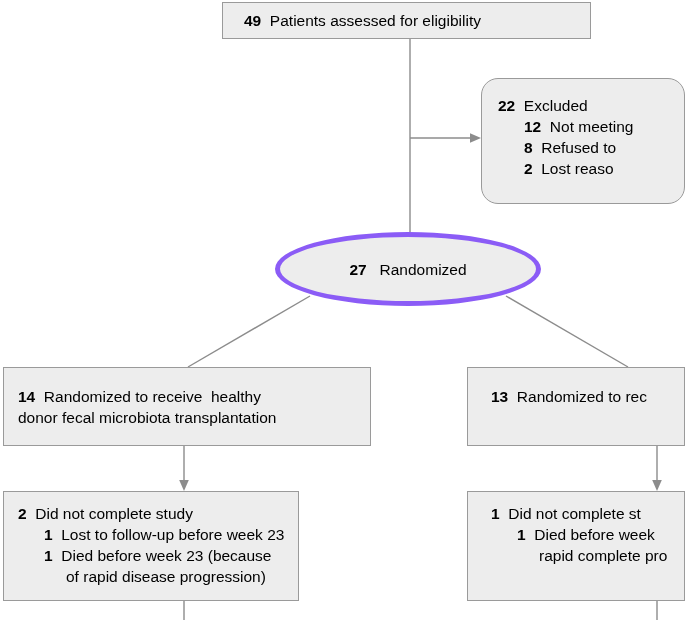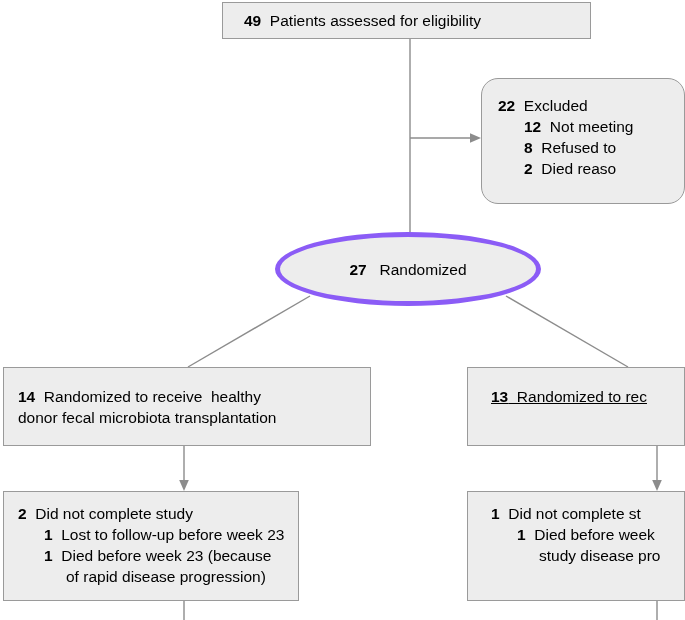--- a/index.html
+++ b/index.html
@@ -109,21 +109,20 @@
     padding-left: 14px;
   }
 
   #node-alloc-right {
     left: 467px;
     top: 367px;
     width: 218px;
     height: 79px;
     padding-top: 18px;
     padding-left: 23px;
-    text-decoration: underline;
   }
 
   #node-follow-left {
     left: 3px;
     top: 491px;
     width: 296px;
     height: 110px;
     padding-top: 11px;
     padding-left: 14px;
   }
@@ -168,21 +167,21 @@
   </svg>
 
   <div class="node" id="node-enrollment">
     <span class="line ind0"><span class="num">49</span><span>  Patients assessed for eligibility</span></span>
   </div>
 
   <div class="node" id="node-excluded">
     <span class="line ind0"><span class="num">22</span><span>  Excluded</span></span>
     <span class="line ind1"><span class="num">12</span><span>  Not meeting</span></span>
     <span class="line ind1"><span class="num">8</span><span>  Refused to</span></span>
-    <span class="line ind1"><span class="num">2</span><span>  Died reaso</span></span>
+    <span class="line ind1"><span class="num">2</span><span>  Lost reaso</span></span>
   </div>
 
   <div class="node-ellipse" id="node-randomized">
     <span class="line ind0"><span class="num">27</span><span>   Randomized</span></span>
   </div>
 
   <div class="node" id="node-alloc-left">
     <span class="line ind0"><span class="num">14</span><span>  Randomized to receive  healthy</span></span>
     <span class="line ind0"><span>donor fecal microbiota transplantation</span></span>
   </div>
@@ -194,16 +193,16 @@
   <div class="node" id="node-follow-left">
     <span class="line ind0"><span class="num">2</span><span>  Did not complete study</span></span>
     <span class="line ind1"><span class="num">1</span><span>  Lost to follow-up before week 23</span></span>
     <span class="line ind1"><span class="num">1</span><span>  Died before week 23 (because</span></span>
     <span class="line ind2"><span>of rapid disease progression)</span></span>
   </div>
 
   <div class="node" id="node-follow-right">
     <span class="line ind0"><span class="num">1</span><span>  Did not complete st</span></span>
     <span class="line ind1"><span class="num">1</span><span>  Died before week</span></span>
-    <span class="line ind2"><span>study disease pro</span></span>
+    <span class="line ind2"><span>rapid complete pro</span></span>
   </div>
 
 </div>
 
 </body></html>

